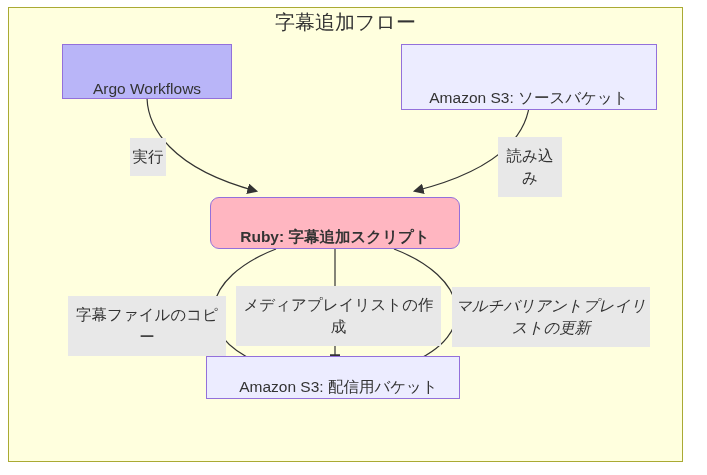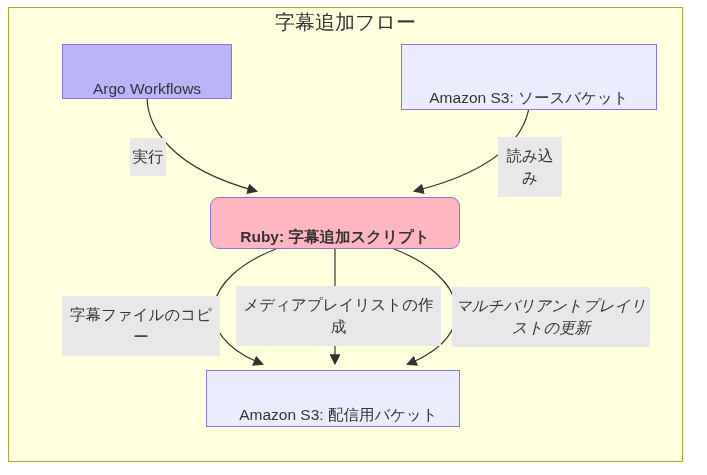--- a/index.html
+++ b/index.html
@@ -30,25 +30,25 @@
   .edge-label{
     position:absolute;box-sizing:border-box;
     background:var(--edge_label_bg,#e8e8e8);
     font-size:15.5px;line-height:22px;color:var(--text,#333);
     text-align:center;padding:8px 2px;
   }
   
   .node.argo      {left:62px;  top:44px;  width:170px; height:55px;}
   .node.s3-source {left:401px; top:44px;  width:256px; height:66px;}
   .node.ruby      {left:210px; top:197px; width:250px; height:52px;}
-  .node.s3-dist   {left:206px; top:370px; width:254px; height:57px;padding-left:11px;}
+  .node.s3-dist   {left:206px; top:356px; width:254px; height:43px;padding-left:11px;}
   
   .edge-label.run   {left:130px; top:138px; width:36px;}
   .edge-label.read  {left:498px; top:137px; width:64px;}
-  .edge-label.copy  {left:62px;  top:296px; width:158px;}
+  .edge-label.copy  {left:68px;  top:296px; width:158px;}
   .edge-label.media {left:236px; top:286px; width:205px;}
   .edge-label.multi {left:452px; top:287px; width:198px;font-style:italic;}
 </style>
 </head>
 <body>
 
 <div id="canvas">
 
   <div class="cluster"></div>
   <div class="cluster-title">字幕追加フロー</div>

